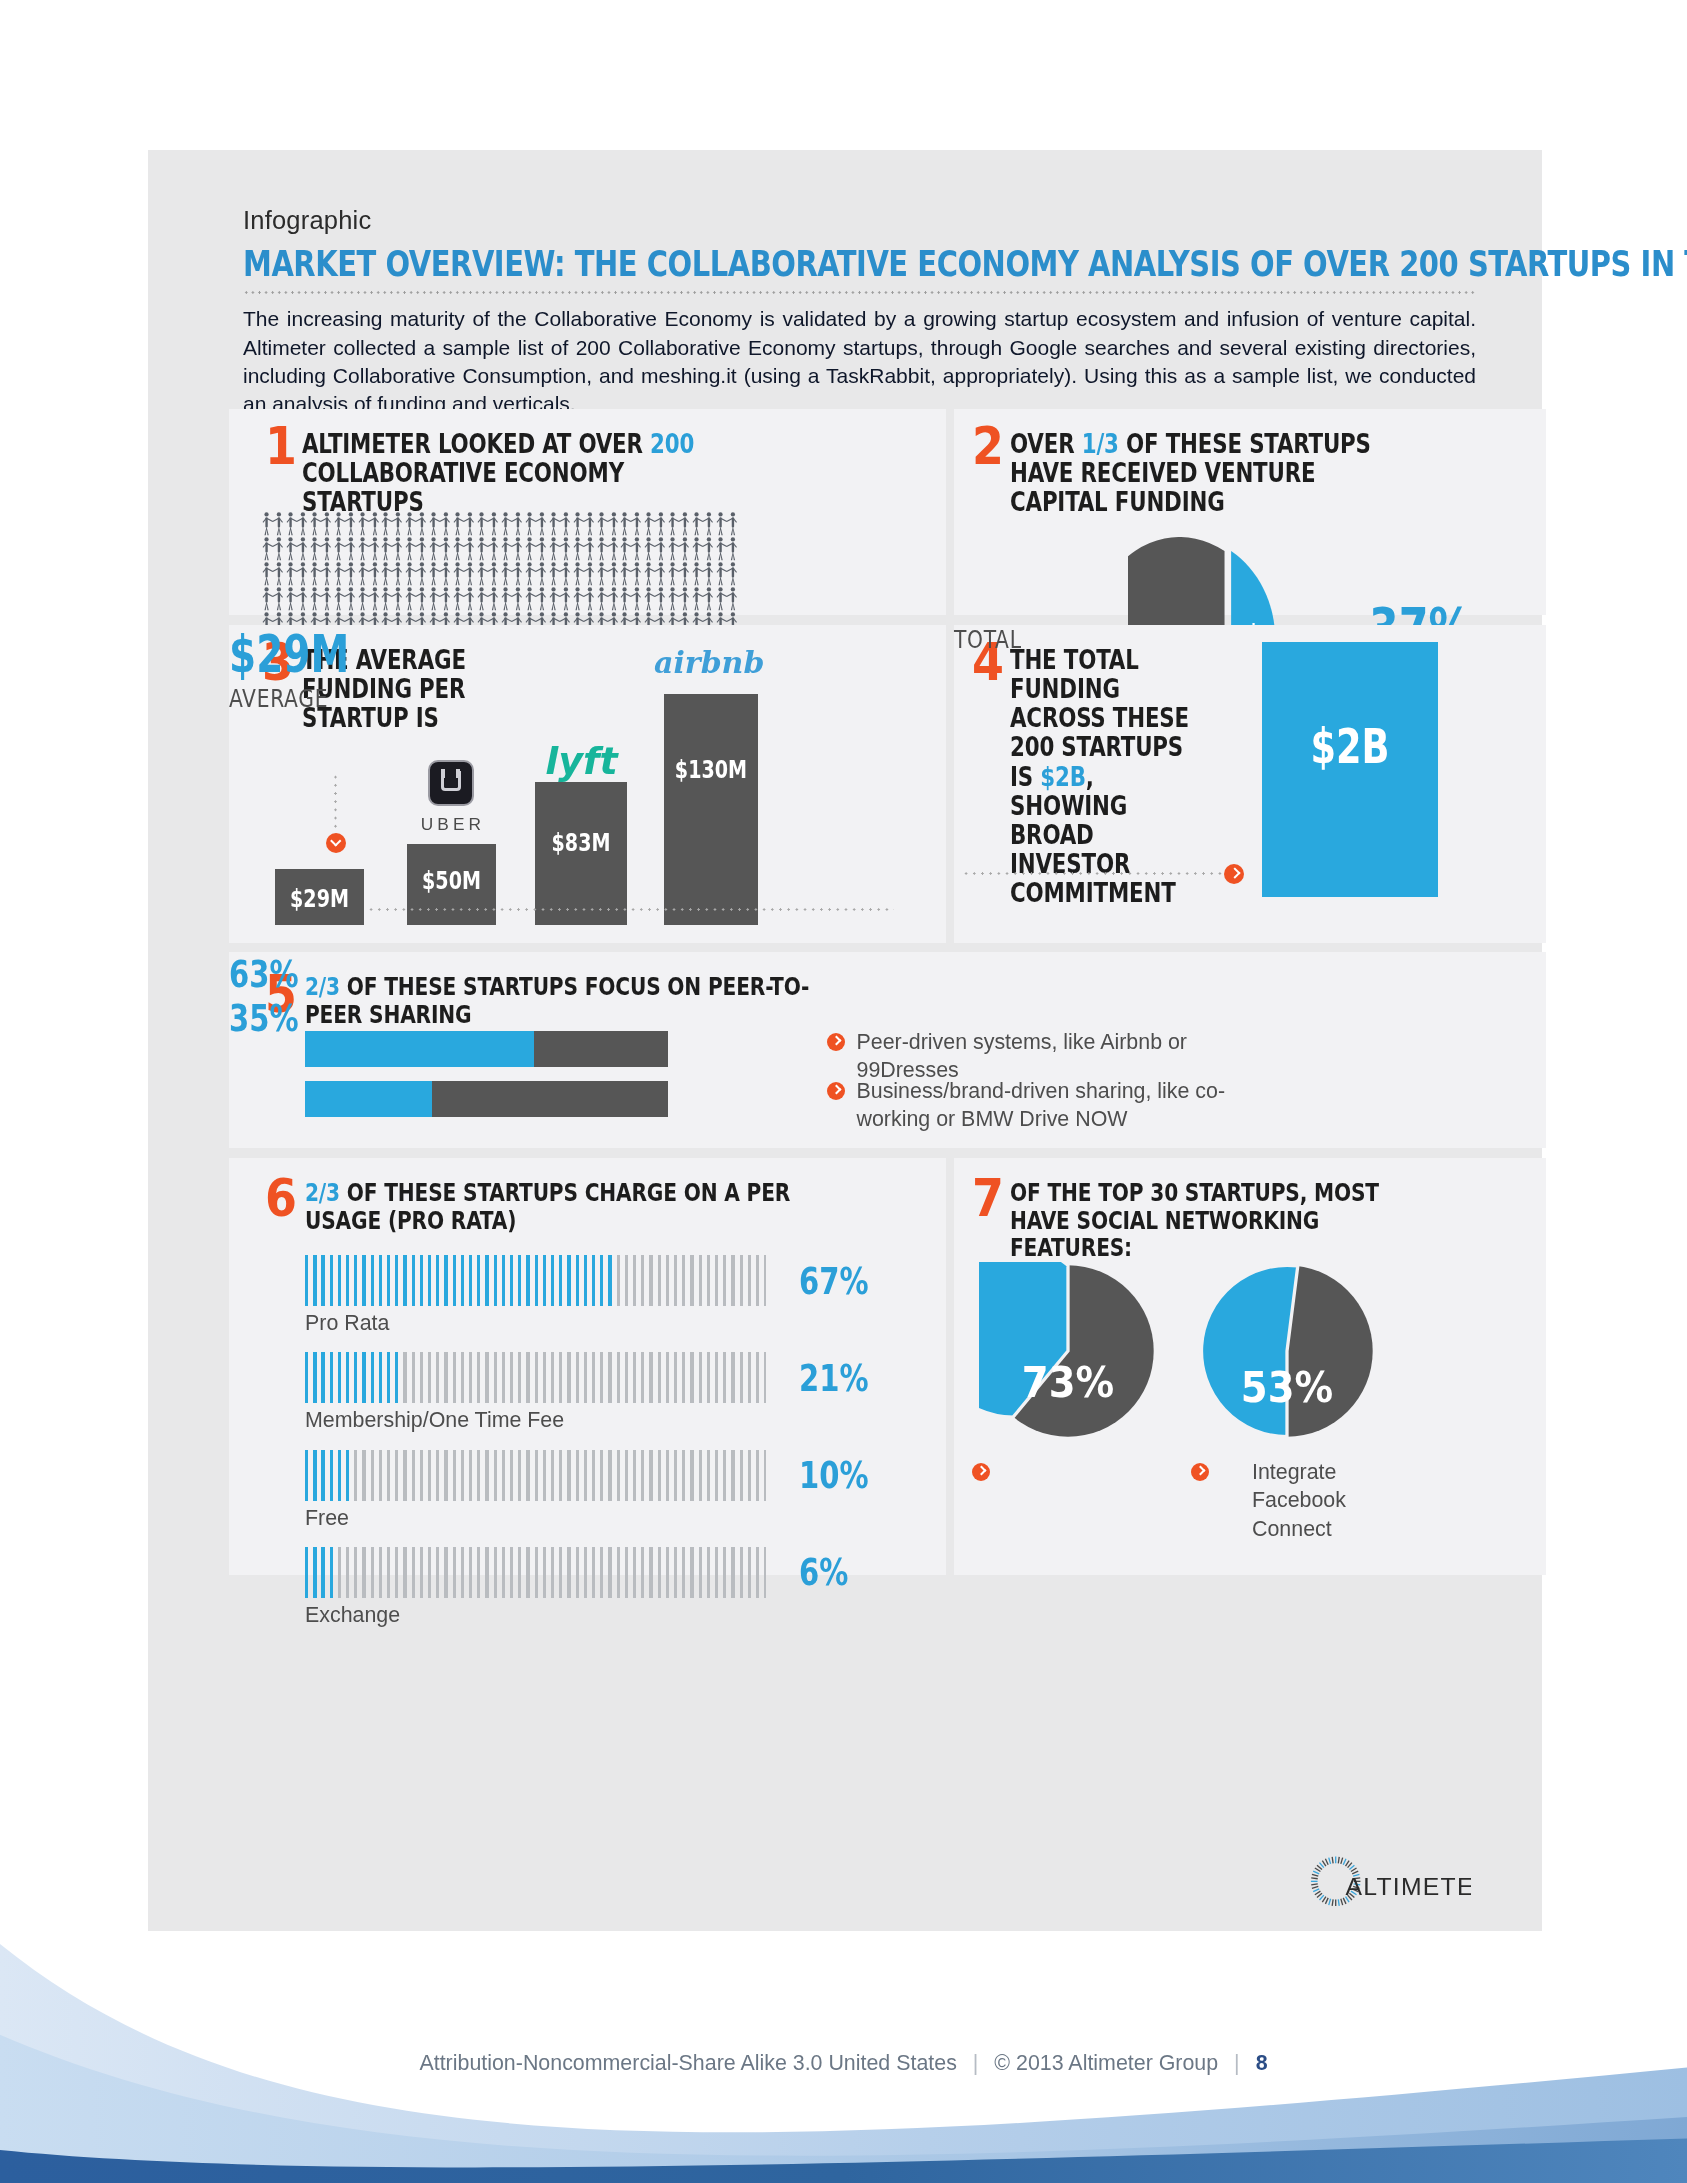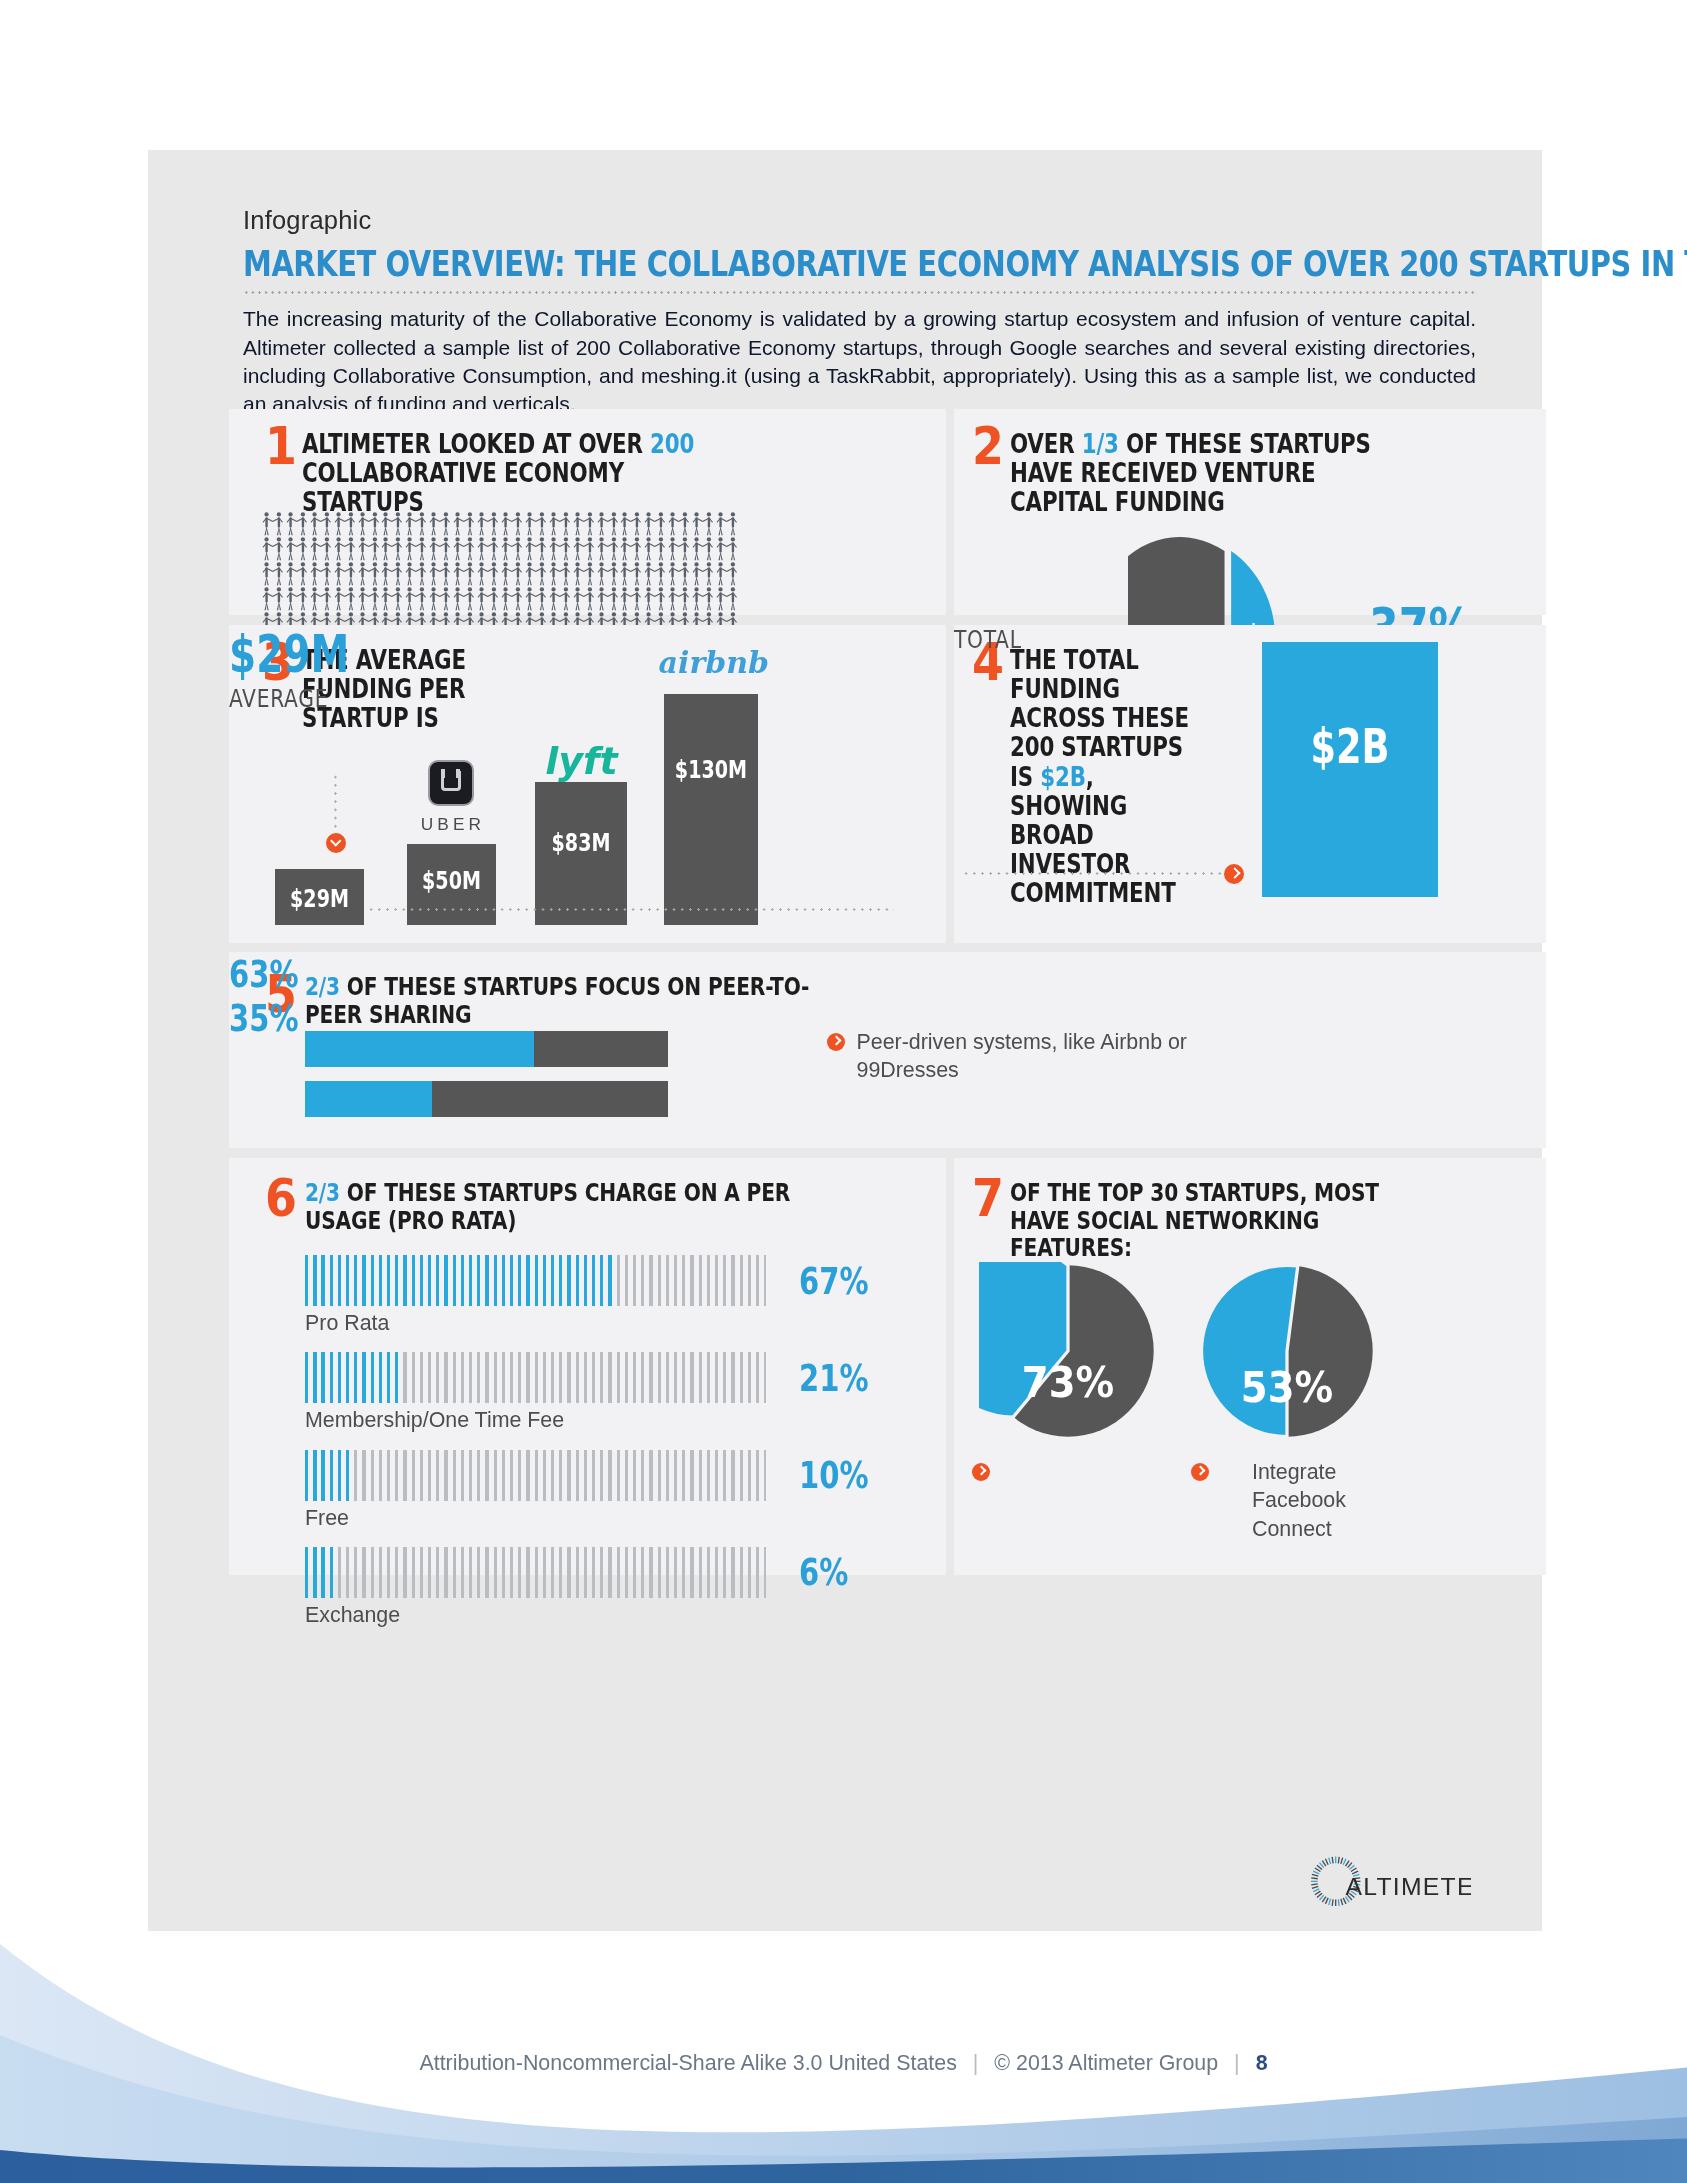--- a/index.html
+++ b/index.html
@@ -3419,21 +3419,21 @@
 
         <div style="position:absolute; left:199px; top:135px; width:46px; height:46px; border-radius:10px; background:#1b1b22; border:2.5px solid #9a9aa2;">
           <div style="position:absolute; left:10.7px; top:9px; width:20px; height:20px; border:3.3px solid #cfcfd6; border-top:none; border-radius:0 0 4.1px 4.1px;"></div>
           <div style="position:absolute; left:10.7px; top:7.4px; width:4.1px; height:8.2px; background:#cfcfd6;"></div>
           <div style="position:absolute; left:26px; top:7.4px; width:4.1px; height:8.2px; background:#cfcfd6;"></div>
         </div>
         <div style="position:absolute; left:178px; top:189px; width:92px; text-align:center; font-size:17.3px; letter-spacing:4.1px; color:#4a4a4a;">UBER</div>
 
         <div style="position:absolute; left:303px; top:114px; width:99px; text-align:center; font-size:38px; font-weight:bold; font-style:italic; color:#17b59b; font-family:'DejaVu Sans',sans-serif;">lyft</div>
 
-        <div style="position:absolute; left:425px; top:20px; width:115px; text-align:right; font-size:30px; font-weight:bold; font-style:italic; color:#3f9fd8; font-family:'DejaVu Serif',serif;">airbnb</div>
+        <div style="position:absolute; left:425px; top:20px; width:115px; text-align:left; font-size:30px; font-weight:bold; font-style:italic; color:#3f9fd8; font-family:'DejaVu Serif',serif;">airbnb</div>
 
         <div class="dotline" style="left:138px; top:283px; width:527px;"></div>
 
         <div class="cap" style="left:46px; top:310px; font-size:25px;">AVERAGE</div>
       </div>
     </div>
 
     <div class="sec" style="top:475px; left:806px; width:592px; height:318px;">
       <div class="sec-inner">
         <div class="num" style="left:18px; top:18px; font-size:51px;">4</div>
@@ -3465,20 +3465,24 @@
         <div class="bigpct" style="left:461px; top:76px; font-size:38px;">63%</div>
 
         <div class="hbar" style="left:76px; top:129px; width:363px; height:36px;">
           <div class="hbar-fill" id="s5bar1" style="width: 35%;"></div>
         </div>
         <div class="bigpct" style="left:461px; top:125px; font-size:38px;">35%</div>
 
         <div class="bullet" style="left:598px; top:76px; width:461px;">
           <span class="bdot"></span>
           <span class="btxt">Peer-driven systems, like Airbnb or 99Dresses</span>
+        </div>
+        <div class="bullet" style="left:598px; top:125px; width:461px;">
+          <span class="bdot"></span>
+          <span class="btxt">Business/brand-driven sharing, like co-working or BMW Drive NOW</span>
         </div>
       </div>
     </div>
 
     <div class="sec" style="top:1008px; width:717px; height:417px;">
       <div class="sec-inner">
         <div class="num" style="left:36px; top:21.4px; font-size:51px;">6</div>
         <div class="stitle" style="left:76px; top:21.4px; width:568px; font-size:25.5px;">
           <span class="blue">2/3</span><span> OF THESE STARTUPS CHARGE ON A PER USAGE (PRO RATA)</span>
         </div>

